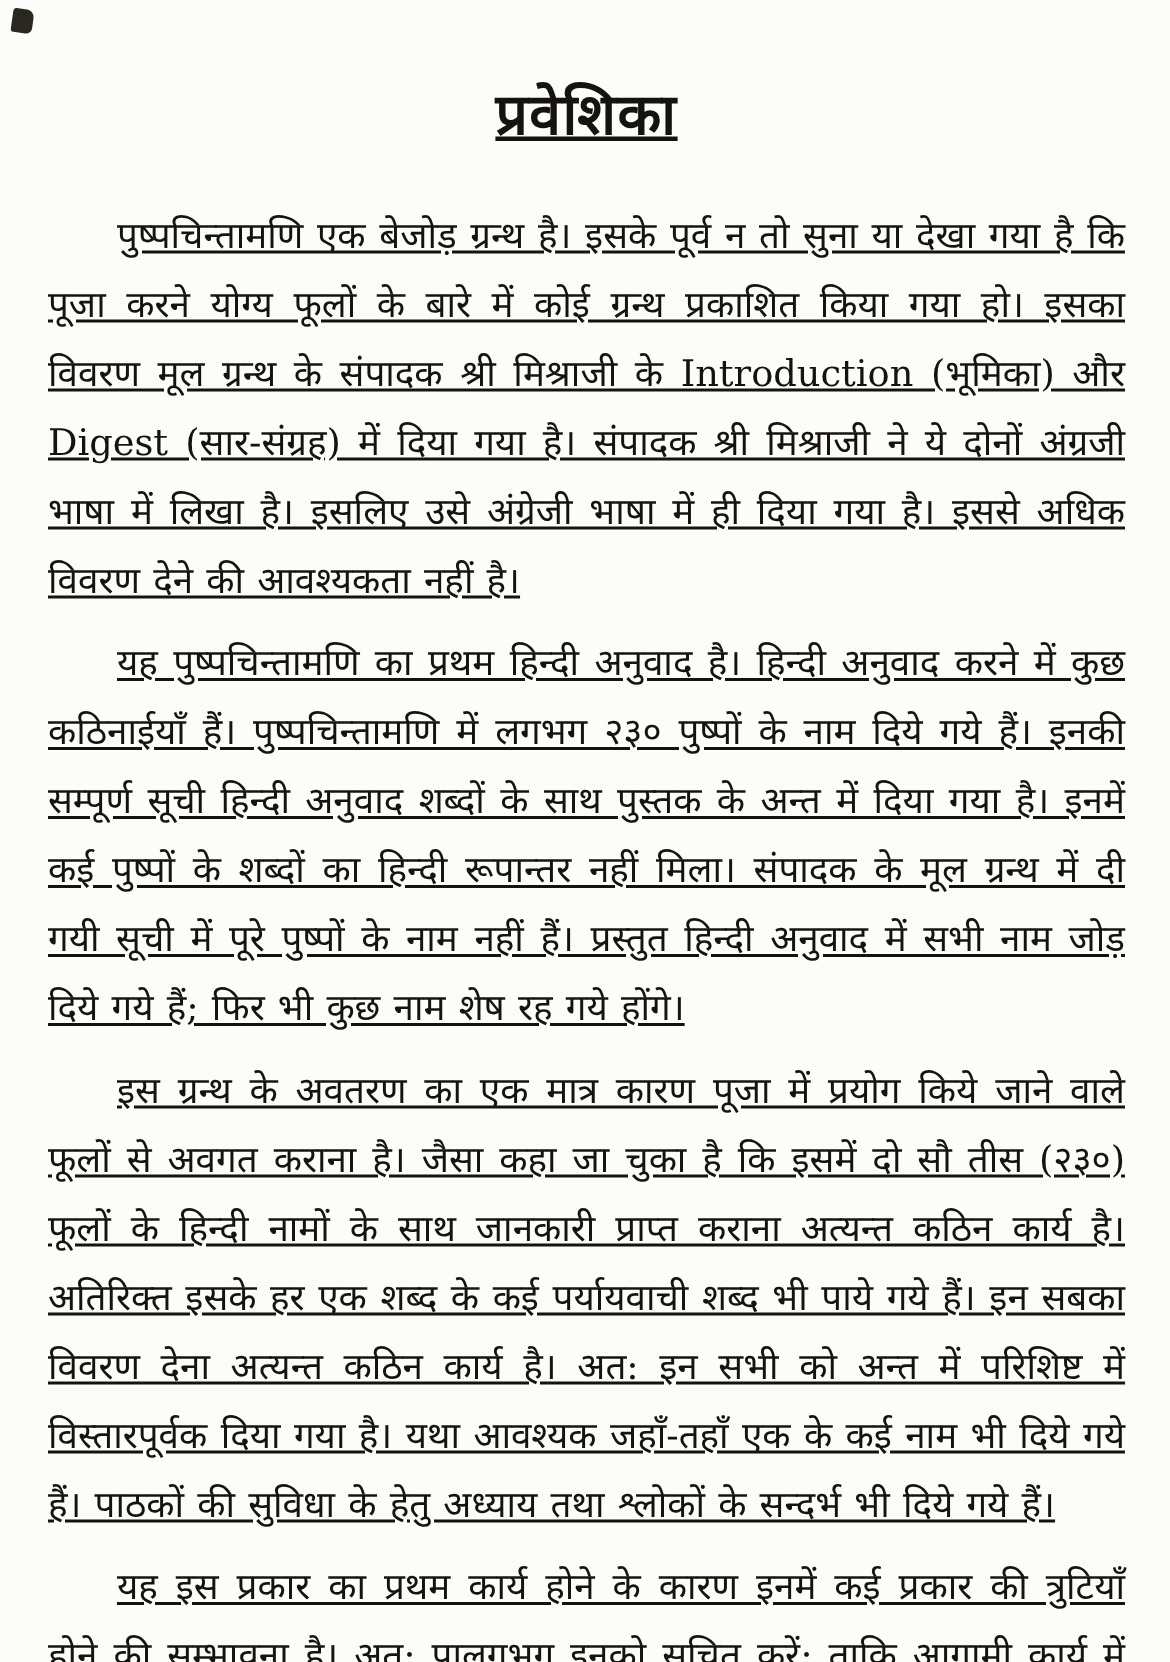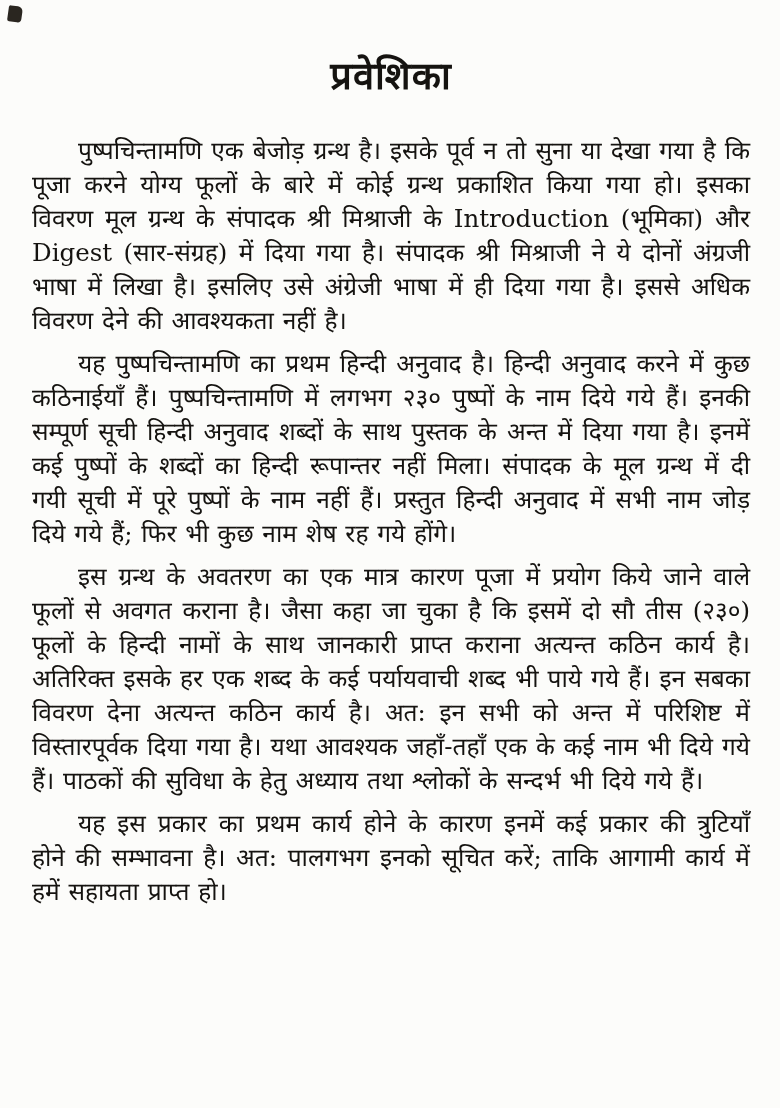--- a/index.html
+++ b/index.html
@@ -23,31 +23,32 @@
     height: 16px;
     background: #2a2620;
     border-radius: 2px 5px 4px 2px;
     transform: rotate(8deg);
   }
   .page {
     box-sizing: border-box;
     width: 100%;
     height: 100%;
     padding: 48px 30px 20px 32px;
+    text-decoration: underline;
   }
   .page-title {
     text-align: center;
     font-size: 38px;
     font-weight: bold;
     letter-spacing: 1px;
     margin: 0 0 34px 0;
   }
   .para {
     font-size: 24.5px;
-    line-height: 34px;
+    line-height: 46px;
     text-align: justify;
     text-indent: 46px;
     margin: 0 0 9px 0;
     word-spacing: 1px;
   }
 </style>
 </head>
 <body>
 
 <div class="scan-speck"></div>

